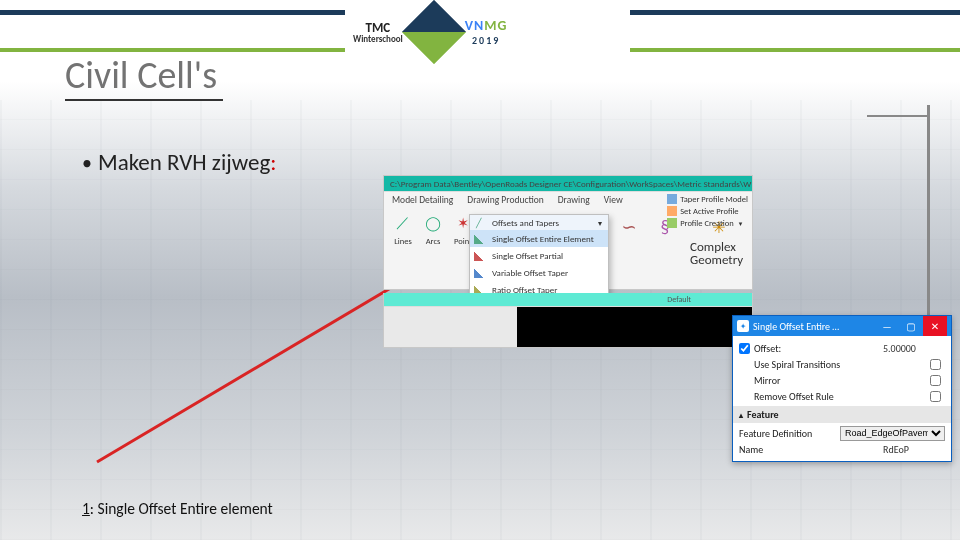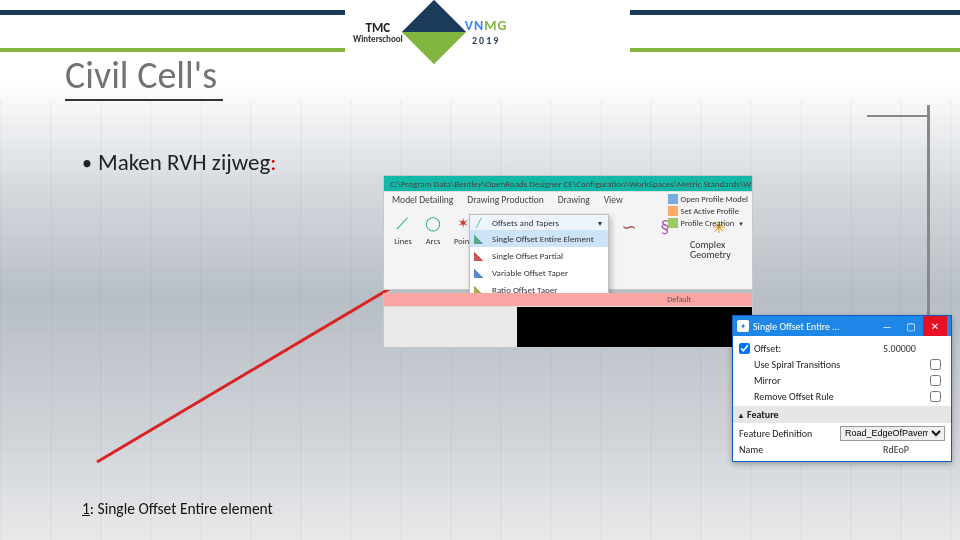--- a/index.html
+++ b/index.html
@@ -63,21 +63,21 @@
   .dropdown .dd-head { background:#eef4fb; padding:2px 6px; font-size:9px; display:flex; align-items:center; gap:4px; }
   .dropdown .dd-item { padding:3px 12px 3px 22px; position:relative; }
   .dropdown .dd-item.hl { background:#cde3f8; }
   .dropdown .dd-item .di{ position:absolute; left:4px; top:2px; width:12px; height:12px; }
   .right-tools { position:absolute; top:18px; right:4px; font-size:8.5px; color:#333; }
   .right-tools div{ display:flex; align-items:center; gap:3px; margin-bottom:2px; }
   .ri{ width:10px; height:10px; display:inline-block; }
 
   
   .darkstrip{ position:absolute; top:293px; left:383px; width:370px; height:55px; background:#e9e9e9; border:1px solid #c8c8c8; border-top:none; }
-  .darkstrip .tbar{ height:14px; background:#fca5a5; border-bottom:1px solid #ddd; font-size:8px; color:#555; padding:1px 6px; }
+  .darkstrip .tbar{ height:14px; background:#5eead4; border-bottom:1px solid #ddd; font-size:8px; color:#555; padding:1px 6px; }
   .darkstrip .blk{ position:absolute; top:14px; right:0; width:235px; height:40px; background:#000; }
 
   
   .dlg {
     position:absolute; top:315px; right:8px; width:220px;
     border:1px solid #0a5fbf; background:#fff; font-size:10px; color:#222;
     box-shadow:0 2px 6px rgba(0,0,0,.3);
   }
   .dlg .titlebar{ background:#1e86e6; color:#fff; height:20px; display:flex; align-items:center; padding:0 4px; font-size:10px; }
   .dlg .titlebar .ticon{ width:12px; height:12px; background:#fff; border-radius:2px; margin-right:4px; display:flex; align-items:center; justify-content:center; font-size:8px; color:#1e86e6;}
@@ -185,28 +185,28 @@
 
   <div style="position:absolute;top:40px;left:230px;font-size:8.5px;display:flex;gap:6px">
     <div class="toolcol">
         <span class="ic" style="color:#a55;font-size:18px">∽</span>
       </div>
     <div class="toolcol">
         <span class="ic" style="color:#a5a;font-size:18px">§</span>
       </div>
     <div class="toolcol">
         <span class="ic" style="color:#c80;font-size:16px">✳</span>
-        <span style="font-size:10px;line-height:1">Complex Geometry</span>
+        <span style="font-size:13px;line-height:1">Complex Geometry</span>
       </div>
   </div>
 
   <div class="right-tools">
     <div>
         <span class="ri" style="background:#7ad"></span>
-        <span>Open Profile Model</span>
+        <span>Taper Profile Model</span>
       </div>
     <div>
         <span class="ri" style="background:#fa6"></span>
         <span>Set Active Profile</span>
       </div>
     <div>
         <span class="ri" style="background:#9c6"></span>
         <span>Profile Creation</span>
         <span style="font-size:7px;margin-left:2px">▾</span>
       </div>

